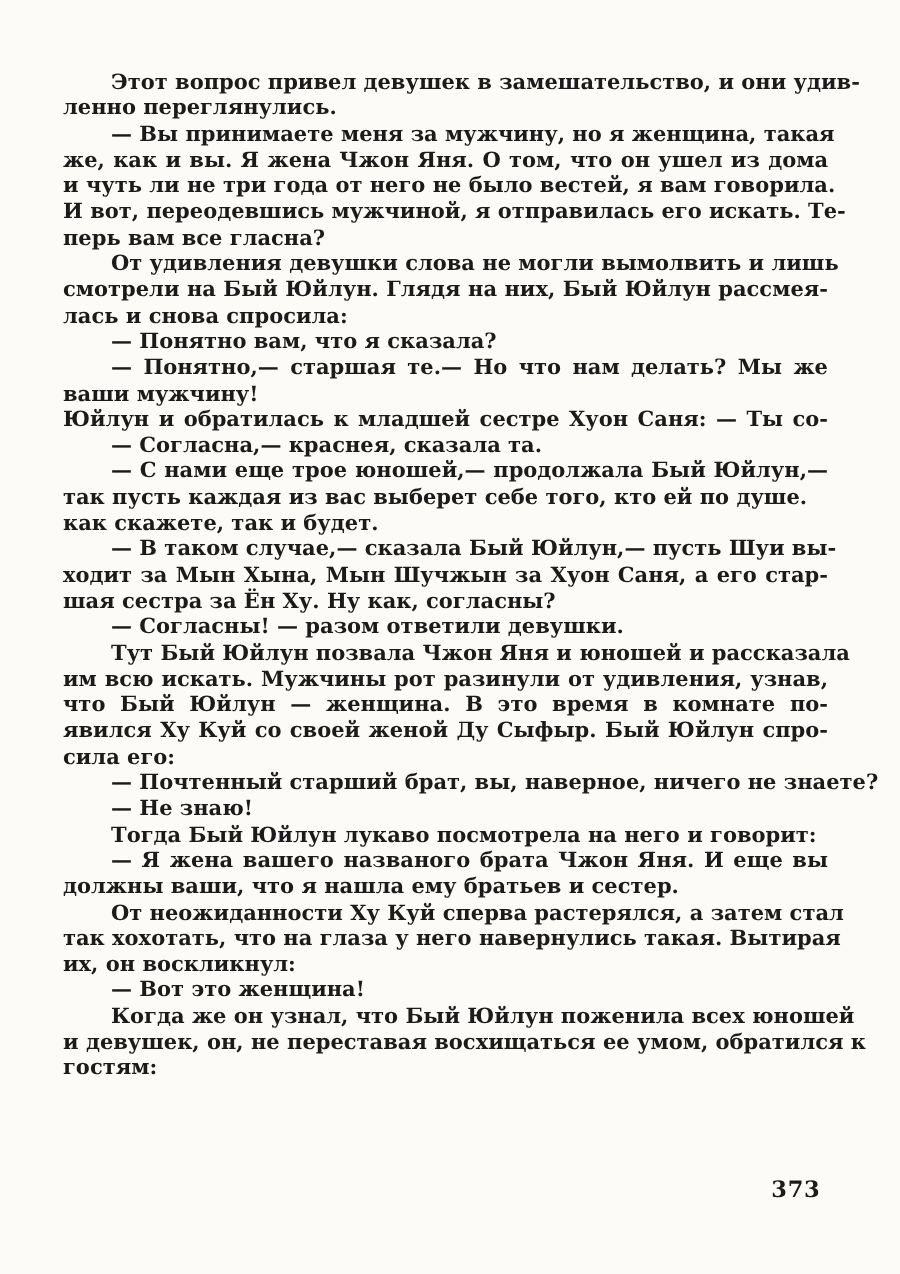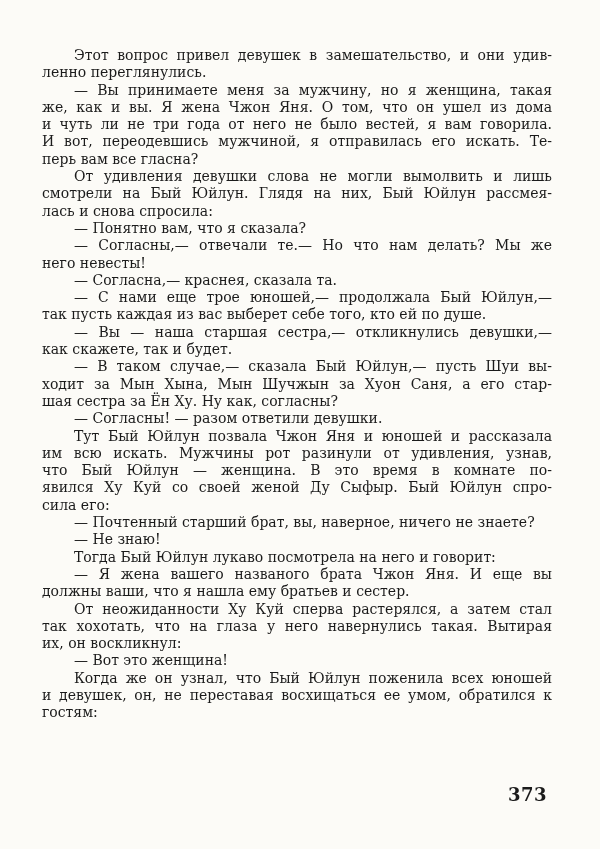--- a/index.html
+++ b/index.html
@@ -24,61 +24,62 @@
     width: 510px;
   }
   .line {
     font-size: 14px;
     line-height: 17.3px;
     height: 17.3px;
     white-space: nowrap;
     text-align: justify;
     text-align-last: justify;
     text-justify: inter-word;
+    font-weight: bold;
   }
   .line.indent {
     padding-left: 32px;
   }
   .line.end {
     text-align: center;
     text-align-last: left;
   }
   .page-number {
     position: absolute;
     top: 784px;
     left: 42px;
     width: 505px;
     text-align: right;
-    font-size: 18px;
+    font-size: 15px;
     font-weight: 700;
     letter-spacing: 0.5px;
   }
 </style>
 </head>
 <body style="background: rgb(252, 251, 247); color: rgb(27, 27, 27);">
 
 <div class="page">
   <div class="text-block">
       <div class="line indent">Этот вопрос привел девушек в замешательство, и они удив-</div>
       <div class="line end">ленно переглянулись.</div>
       <div class="line indent">— Вы принимаете меня за мужчину, но я женщина, такая</div>
       <div class="line">же, как и вы. Я жена Чжон Яня. О том, что он ушел из дома</div>
       <div class="line">и чуть ли не три года от него не было вестей, я вам говорила.</div>
       <div class="line">И вот, переодевшись мужчиной, я отправилась его искать. Те-</div>
       <div class="line end">перь вам все гласна?</div>
       <div class="line indent">От удивления девушки слова не могли вымолвить и лишь</div>
       <div class="line">смотрели на Бый Юйлун. Глядя на них, Бый Юйлун рассмея-</div>
       <div class="line end">лась и снова спросила:</div>
       <div class="line indent end">— Понятно вам, что я сказала?</div>
-      <div class="line indent">— Согласны,— отвечали те.— Но что нам делать? Мы же</div>
-      <div class="line end">него невесты!</div>
+      <div class="line indent">— Понятно,— старшая те.— Но что нам делать? Мы же</div>
+      <div class="line end">ваши мужчину!</div>
+      <div class="line">Юйлун и обратилась к младшей сестре Хуон Саня: — Ты со-</div>
       <div class="line indent end">— Согласна,— краснея, сказала та.</div>
       <div class="line indent">— С нами еще трое юношей,— продолжала Бый Юйлун,—</div>
       <div class="line end">так пусть каждая из вас выберет себе того, кто ей по душе.</div>
-      <div class="line indent">— Вы — наша старшая сестра,— откликнулись девушки,—</div>
       <div class="line end">как скажете, так и будет.</div>
       <div class="line indent">— В таком случае,— сказала Бый Юйлун,— пусть Шуи вы-</div>
       <div class="line">ходит за Мын Хына, Мын Шучжын за Хуон Саня, а его стар-</div>
       <div class="line end">шая сестра за Ён Ху. Ну как, согласны?</div>
       <div class="line indent end">— Согласны! — разом ответили девушки.</div>
       <div class="line indent">Тут Бый Юйлун позвала Чжон Яня и юношей и рассказала</div>
       <div class="line">им всю искать. Мужчины рот разинули от удивления, узнав,</div>
       <div class="line">что Бый Юйлун — женщина. В это время в комнате по-</div>
       <div class="line">явился Ху Куй со своей женой Ду Сыфыр. Бый Юйлун спро-</div>
       <div class="line end">сила его:</div>

